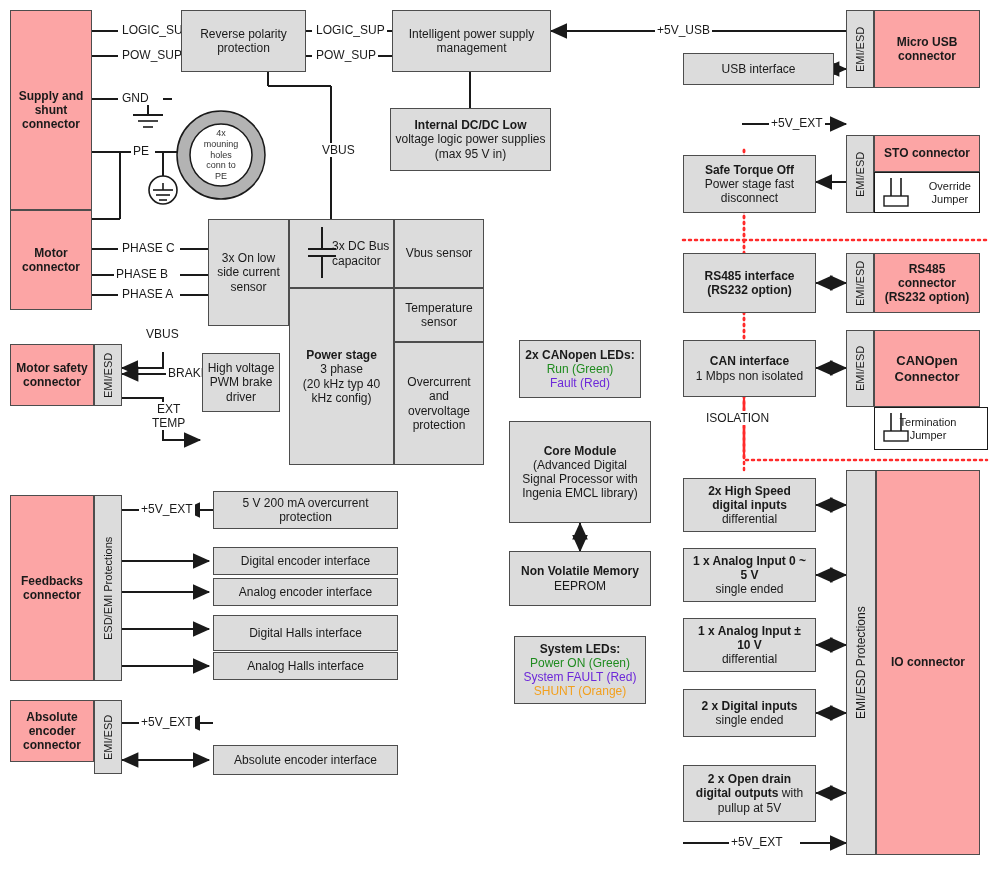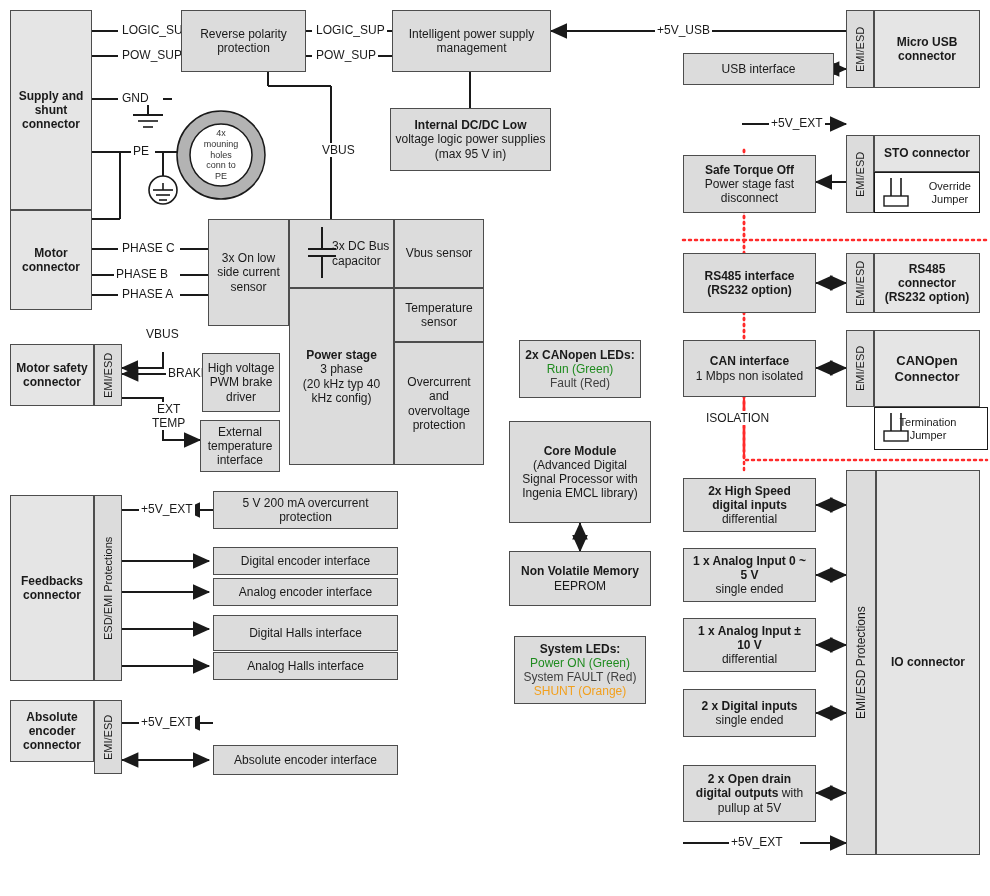--- a/index.html
+++ b/index.html
@@ -3,36 +3,36 @@
 <meta charset="utf-8">
 <style>
   html,body{margin:0;padding:0;background:#ffffff;}
   body{font-family:"Liberation Sans", sans-serif;color:#1a1a1a;}
   #stage{position:relative;width:990px;height:896px;overflow:hidden;background:#fff;}
 
   
   .node{position:absolute;box-sizing:border-box;display:flex;align-items:center;
         justify-content:center;text-align:center;line-height:1.18;}
   .gray{background:#dcdcdc;border:1px solid #4d4d4d;}
-  .pink{background:#e5e5e5;border:1px solid #4d4d4d;}
+  .pink{background:#fca5a5;border:1px solid #4d4d4d;}
   .white{background:#ffffff;border:1px solid #1a1a1a;}
   .noborder{border:none;background:transparent;}
 
   .lbl{position:absolute;white-space:nowrap;background:#fff;padding:0 2px;}
 
   .vert{writing-mode:vertical-rl;transform:rotate(180deg);}
 
   .b{font-weight:bold;}
   .fs13{font-size:13px;}
   .fs12{font-size:12px;}
   .fs11{font-size:11px;}
   .fs9{font-size:9px;}
 
   .green{color:#1f8b1f;}
-  .red{color:#404040;}
+  .red{color:#6d28d9;}
   .orange{color:#f2a01e;}
 
   svg.wires{position:absolute;left:0;top:0;width:990px;height:896px;pointer-events:none;}
   .ln{stroke:#1a1a1a;stroke-width:2;fill:none;}
   .lnthin{stroke:#1a1a1a;stroke-width:1.6;fill:none;}
   .iso{stroke:#ff2a2a;stroke-width:2.5;fill:none;stroke-dasharray:2 4;stroke-linecap:round;}
   .ring-outer{fill:#b3b3b3;stroke:#1a1a1a;stroke-width:1.5;}
   .ring-inner{fill:#ffffff;stroke:#1a1a1a;stroke-width:1.5;}
   .stack{display:flex;flex-direction:column;align-items:center;justify-content:center;}
 </style>
@@ -232,23 +232,20 @@
     <span>Motor safety connector</span>
   </div>
   <div class="node gray fs11 vert" style="left:94px;top:344px;width:28px;height:62px;">
     <span>EMI/ESD</span>
   </div>
 
   <div class="node gray fs12" style="left:202px;top:353px;width:78px;height:59px;padding:0 3px;">
     <span>High voltage PWM brake driver</span>
   </div>
 
-  <div class="node gray fs12" style="left:200px;top:420px;width:80px;height:52px;padding:0 3px;">
-    <span>External temperature interface</span>
-  </div>
 
   <div class="node pink fs12 b" style="left:10px;top:495px;width:84px;height:186px;padding:0 2px;">
     <span>Feedbacks connector</span>
   </div>
   <div class="node gray fs11 vert" style="left:94px;top:495px;width:28px;height:186px;">
     <span>ESD/EMI Protections</span>
   </div>
   <div class="lbl fs12" style="left:139px;top:502px;"><span>+5V_EXT</span></div>
 
   <div class="node gray fs12" style="left:213px;top:491px;width:185px;height:38px;padding:0 4px;">

